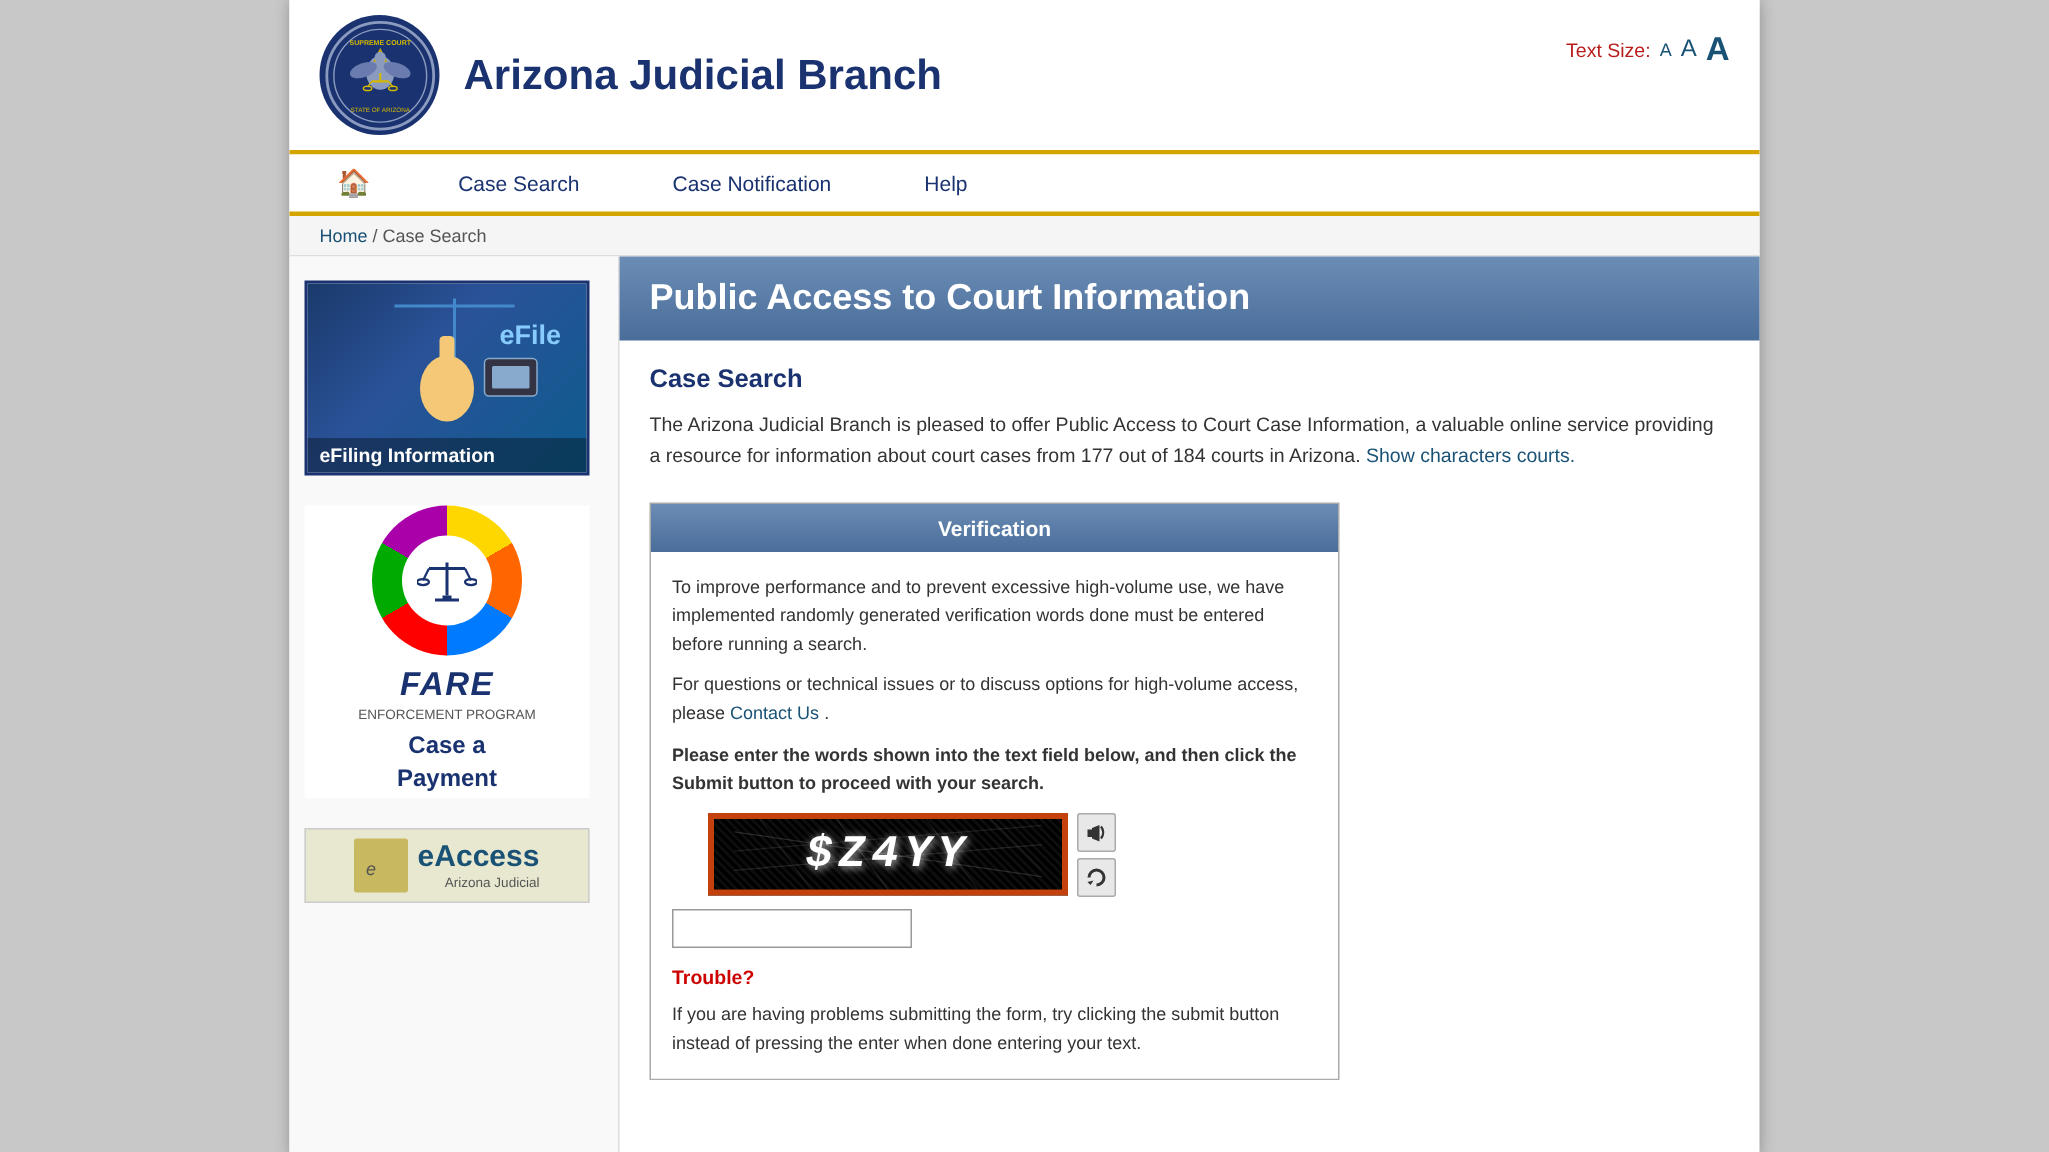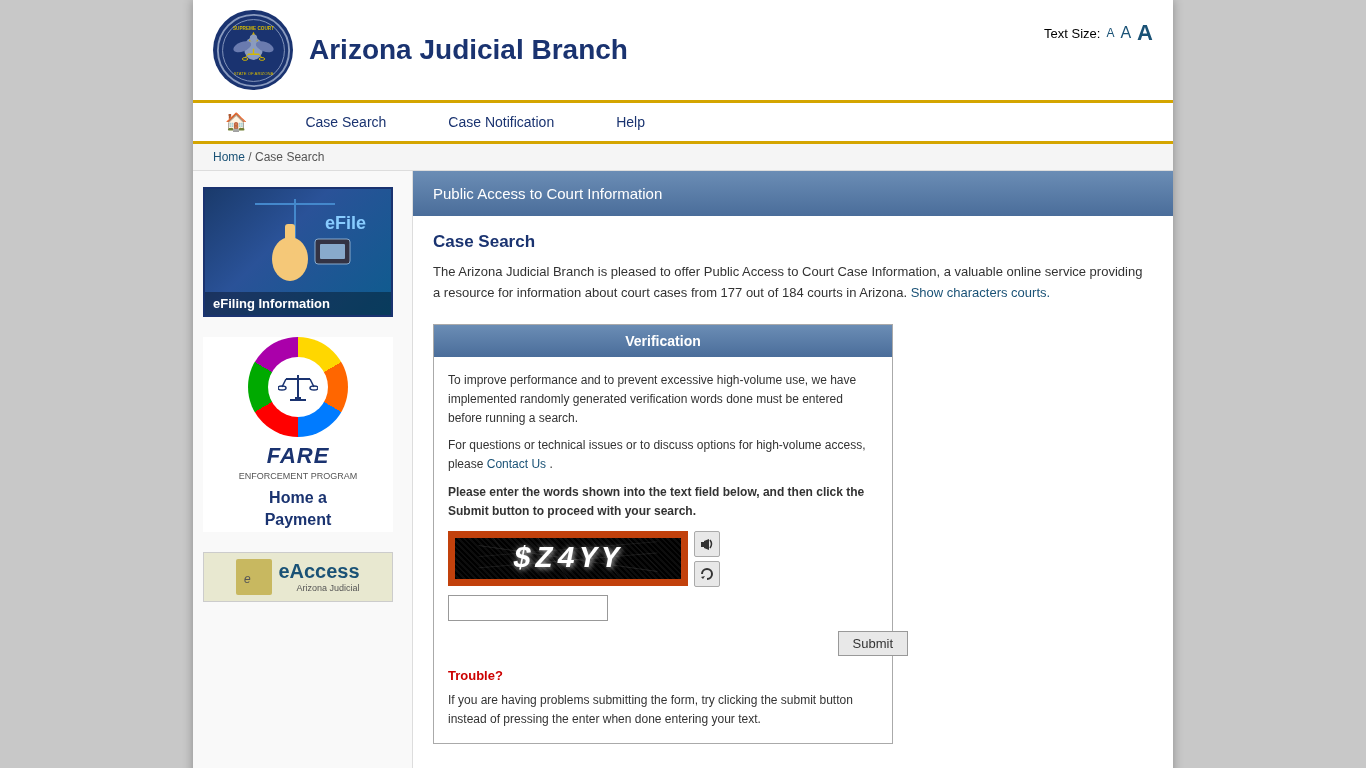--- a/index.html
+++ b/index.html
@@ -53,21 +53,21 @@
     }
     #text-size-controls {
       display: flex;
       align-items: center;
       gap: 6px;
       font-size: 13px;
       color: #333;
       align-self: flex-start;
       margin-top: 10px;
     }
-    #text-size-controls .ts-label { color: #000000; }
+    #text-size-controls .ts-label { color: #b91c1c; }
     #text-size-controls .ts-a-small { font-size: 12px; color: #1a5276; cursor: pointer; text-decoration: none; }
     #text-size-controls .ts-a-medium { font-size: 16px; color: #1a5276; cursor: pointer; text-decoration: none; }
     #text-size-controls .ts-a-large { font-size: 22px; color: #1a5276; cursor: pointer; text-decoration: none; font-weight: bold; }
 
     
     #nav-bar {
       background: #fff;
       border-bottom: 3px solid #d4a500;
       display: flex;
       align-items: center;
@@ -138,20 +138,21 @@
       font-weight: bold;
       padding: 4px 8px;
       text-align: left;
     }
     #efiling-gfx {
       position: absolute;
       top: 0; left: 0; right: 0;
       height: 100px;
       display: flex;
       align-items: center;
+      justify-content: center;
     }
 
     
     #fare-banner {
       background: #fff;
       text-align: center;
       cursor: pointer;
       width: 190px;
     }
     #fare-circle {
@@ -224,22 +225,22 @@
       flex: 1;
       padding: 0;
     }
     #content-header {
       background: linear-gradient(to bottom, #6b8db5, #4a6d9a);
       padding: 14px 20px;
       margin-bottom: 16px;
     }
     #content-header-title {
       color: #fff;
-      font-size: 15px;
-      font-weight: normal;
+      font-size: 24px;
+      font-weight: bold;
     }
     #content-body {
       padding: 0 20px 20px;
     }
     #case-search-title {
       font-size: 17px;
       font-weight: bold;
       color: #1a3370;
       margin-bottom: 10px;
     }
@@ -281,21 +282,22 @@
       align-items: center;
       gap: 6px;
       margin: 10px 0 8px;
     }
     #captcha-image {
       width: 240px;
       height: 55px;
       background: #000;
       position: relative;
       overflow: hidden;
-      border: 7px solid #c2410c;
+      border: 4px solid #c2410c;
+      margin-left: 24px;
     }
     #captcha-text {
       position: absolute;
       top: 50%;
       left: 50%;
       transform: translate(-50%, -50%);
       font-size: 30px;
       font-weight: 900;
       color: #fff;
       font-family: 'Courier New', monospace;
@@ -472,21 +474,21 @@
               <ellipse cx="4" cy="21" rx="4" ry="2" fill="none" stroke="#1a3370" stroke-width="1.5"></ellipse>
               <ellipse cx="36" cy="21" rx="4" ry="2" fill="none" stroke="#1a3370" stroke-width="1.5"></ellipse>
               <rect x="17" y="30" width="6" height="3" fill="#1a3370"></rect>
               <line x1="12" y1="33" x2="28" y2="33" stroke="#1a3370" stroke-width="2"></line>
             </svg>
           </div>
         </div>
         <div id="fare-title">FARE</div>
         <div id="fare-subtitle">ENFORCEMENT PROGRAM</div>
         <div id="fare-payment">
-          <span>Home a</span><br>
+          <span>Case a</span><br>
           <span>Payment</span>
         </div>
       </div>
 
       <div id="eaccess-banner">
         <div style="background:#c8b860; width:36px; height:36px; display:flex; align-items:center; justify-content:center; border-radius:2px;">
           <svg width="28" height="28" viewBox="0 0 28 28">
             <rect width="28" height="28" fill="#c8b860"></rect>
             <text x="4" y="20" font-size="12" fill="#555" font-style="italic">e</text>
           </svg>
@@ -552,23 +554,20 @@
                     <polygon points="1,10 3,12 5,9" fill="#333"></polygon>
                   </svg>
                 </div>
               </div>
             </div>
 
             <div id="captcha-input-row">
               <input type="text" id="captcha-input" placeholder="" style="">
             </div>
 
-            <div id="submit-row" style="text-align:right; margin-top:8px;">
-              <button id="submit-btn">Submit</button>
-            </div>
 
             <div id="trouble-section">
               <div id="trouble-title">Trouble?</div>
               <div id="trouble-text">If you are having problems submitting the form, try clicking the submit button instead of pressing the enter when done entering your text.</div>
             </div>
           </div>
         </div>
 
       </div>
     </div>

